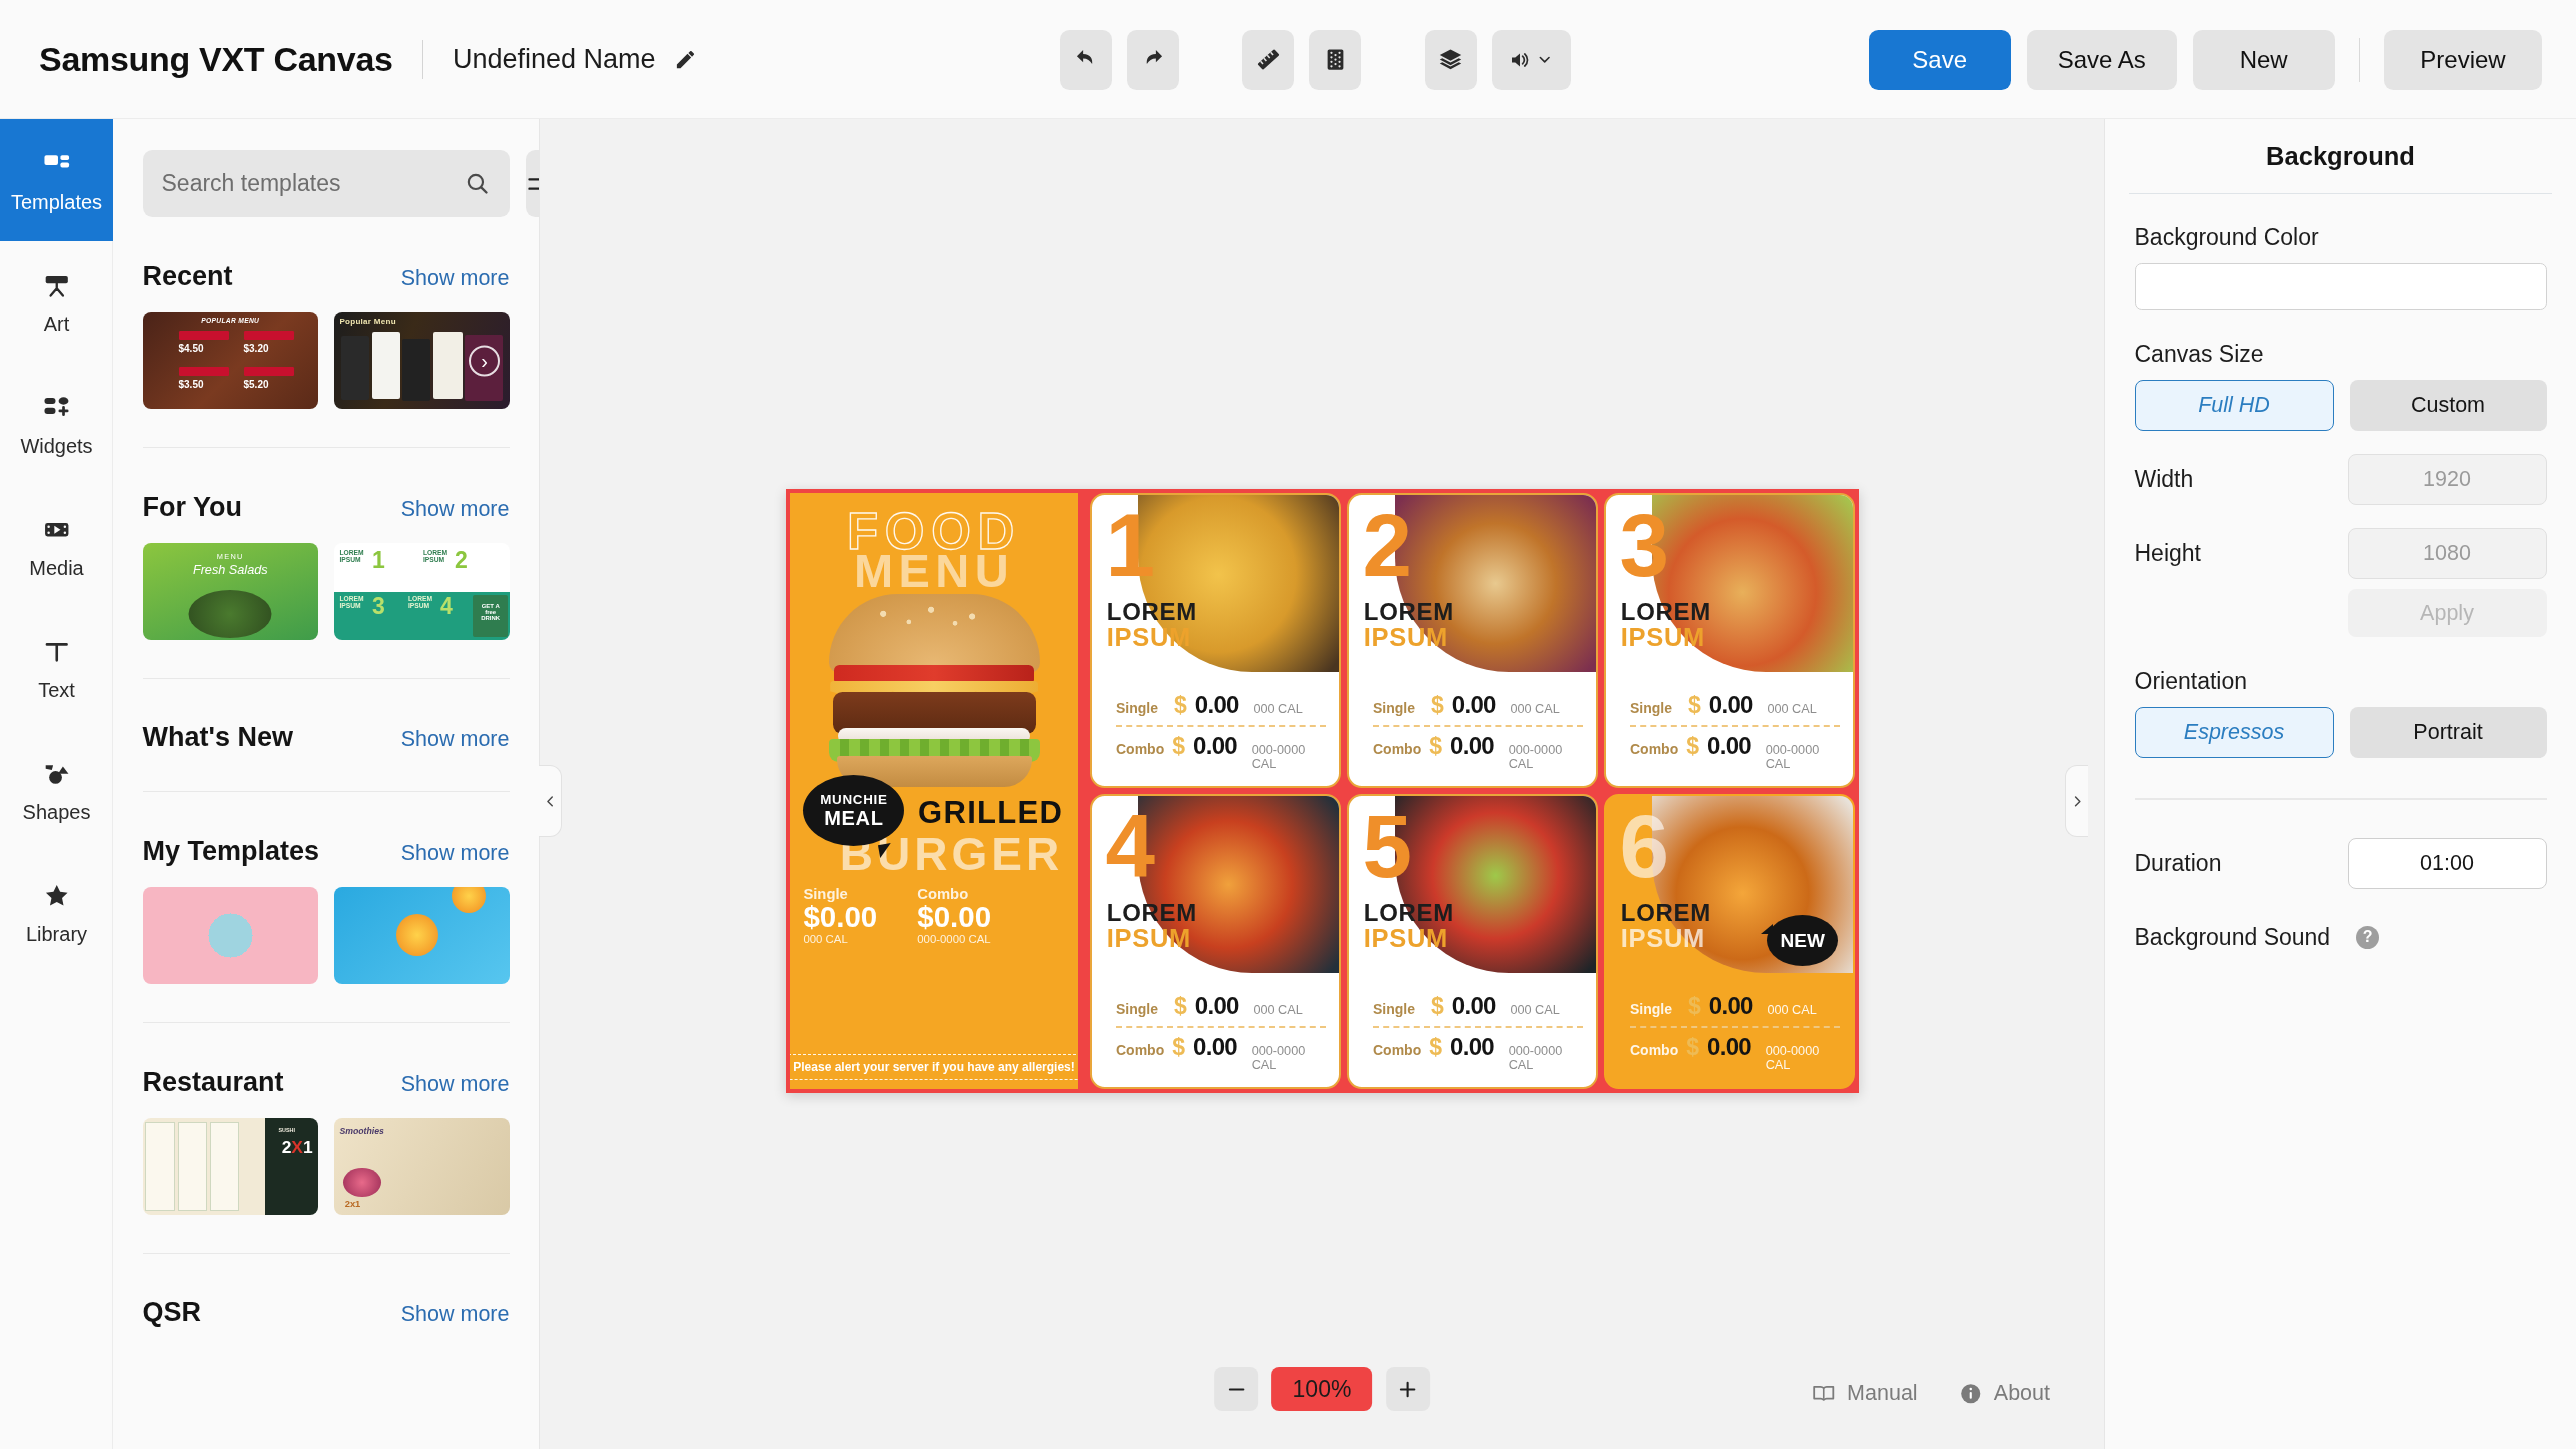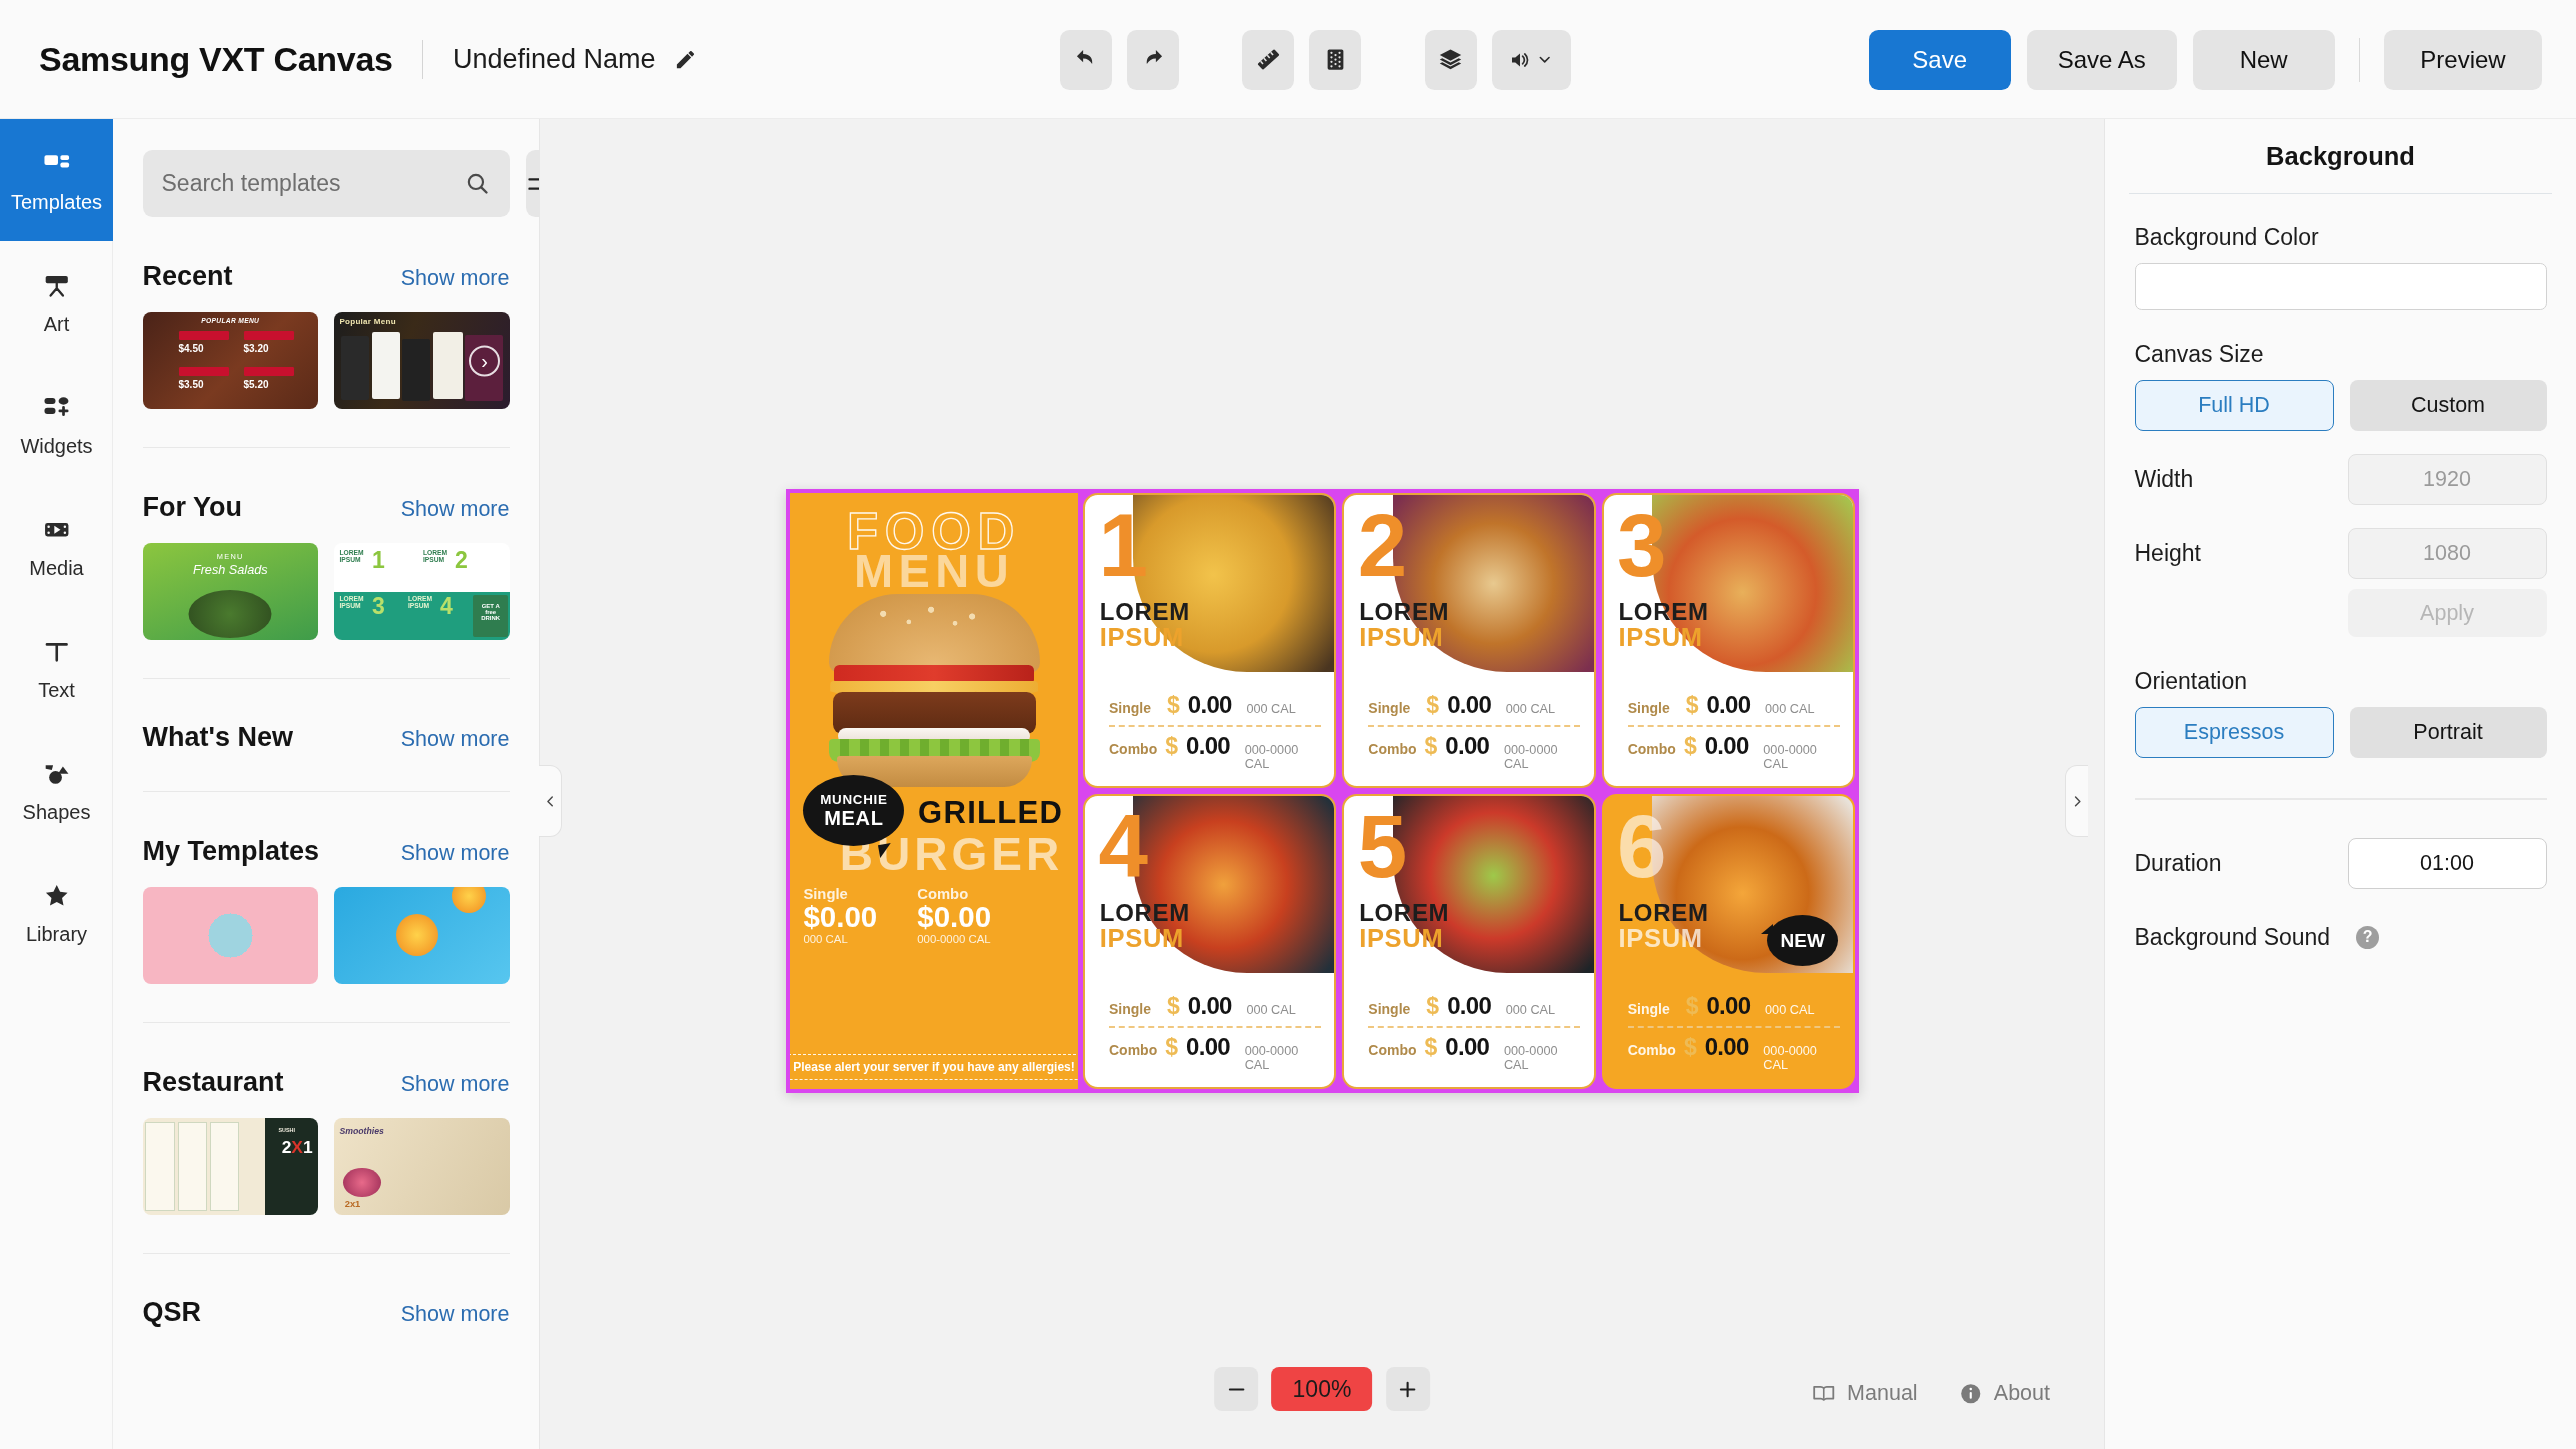--- a/index.html
+++ b/index.html
@@ -127,21 +127,21 @@
 
   
   .stage {
     position: absolute; top: 119px; left: 540px; width: 1564px; height: 1330px;
     background: #f2f2f2;
   }
   .canvas-doc {
     position: absolute; left: 246px; top: 370px; width: 1073px; height: 604px;
     background: #fff; box-shadow: 0 2.7px 12px rgba(0,0,0,.16);
   }
-  .menu-root { width: 100%; height: 100%; display: flex; background: #d946ef; padding: 4px; gap: 5px; }
+  .menu-root { width: 100%; height: 100%; display: flex; background: #ef4444; padding: 4px; gap: 12px; }
 
   
   .hero {
     width: 288px; background: #f5a623; position: relative; overflow: hidden;
     display: flex; flex-direction: column; align-items: center; padding-top: 14.8px;
   }
   .hero-food {
     font-size: 51px; font-weight: 700; letter-spacing: 6.7px; color: transparent;
     -webkit-text-stroke: 1.3px rgba(255,255,255,.92); line-height: .95;
     font-family: "Liberation Sans", sans-serif;
@@ -286,21 +286,21 @@
   .rp-rule { height: 1.3px; background: #dfe4e8; margin: 0 24px; }
   .rp-body { padding: 29.5px 29.5px 0 29.5px; }
   .rp-label { font-size: 23px; color: #1d1d1d; margin-bottom: 12px; }
   .color-swatch { height: 47px; background: #fff; border: 1.3px solid #d2d2d2; border-radius: 6.7px; cursor: pointer; }
   .rp-label2 { font-size: 23px; color: #1d1d1d; margin: 31px 0 12px 0; }
   .seg-row { display: flex; gap: 16px; }
   .seg {
     flex: 1; height: 51px; border-radius: 8px; display: flex; align-items: center;
     justify-content: center; font-size: 21.5px; cursor: pointer; background: #e0e0e0; color: #141414;
   }
-  .seg.sel { background: #eaf4fd; border: 1.3px solid #2b7dc0; color: #2b7dc0; }
+  .seg.sel { background: #eaf4fd; border: 1.3px solid #2b7dc0; color: #2b7dc0; font-style: italic; }
   .field-row { display: flex; align-items: center; justify-content: space-between; margin-top: 23px; }
   .field-lbl { font-size: 23px; color: #1d1d1d; }
   .field-in {
     width: 199px; height: 51px; border: 1.3px solid #e0e0e0; border-radius: 8px;
     background: #f2f2f2; display: flex; align-items: center; justify-content: center;
     font-size: 21.5px; color: #9a9a9a; cursor: pointer;
   }
   .apply-btn {
     width: 199px; height: 48px; margin-left: auto; margin-top: 10.7px; border-radius: 8px;
     background: #f0f0f0; color: #b6b6b6; font-size: 21.5px;

